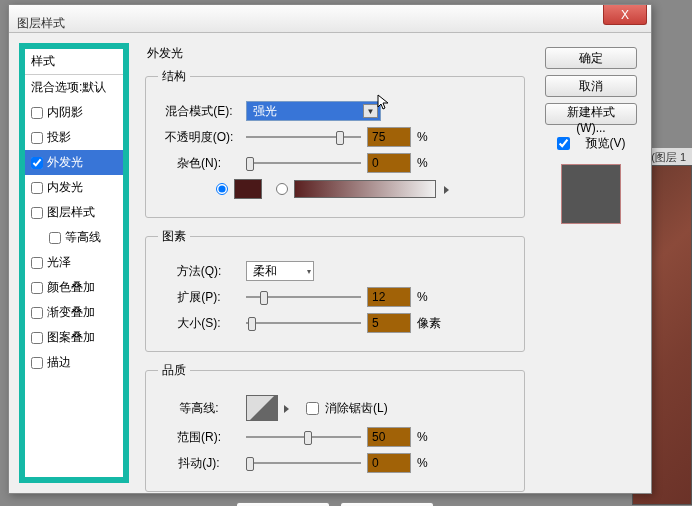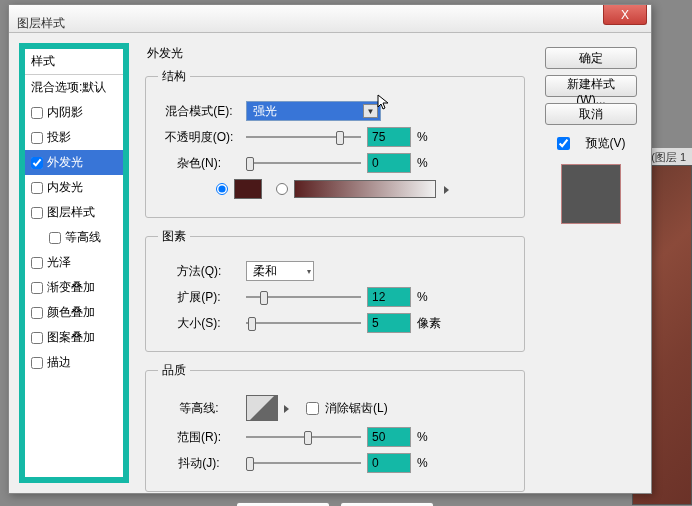--- a/index.html
+++ b/index.html
@@ -24,21 +24,21 @@
 legend{padding:0 4px;font-size:12px}
 .row{display:flex;align-items:center;margin:6px 0;gap:6px}
 .row label{width:82px;text-align:center;font-size:12px}
 .dropdown{position:relative;width:135px;height:20px;border:1px solid #7a9cc6;background:#3875d7;color:#fff;display:flex;align-items:center;padding:0 6px;cursor:pointer}
 .dropdown .arrow{position:absolute;right:2px;top:2px;width:15px;height:14px;background:#e6e6e6;border:1px solid #888;display:flex;align-items:center;justify-content:center;color:#333;font-size:8px}
 .dropdown-plain{width:68px;height:20px;border:1px solid #999;background:#fff;display:flex;align-items:center;padding:0 6px;position:relative;cursor:pointer}
 .dropdown-plain .arrow{position:absolute;right:2px;font-size:8px;color:#555}
 .slider{position:relative;width:115px;height:16px}
 .slider-track{position:absolute;top:7px;left:0;right:0;height:2px;background:#999}
 .slider-thumb{position:absolute;top:2px;width:8px;height:14px;background:#e8e8e8;border:1px solid #666;border-radius:2px}
-.num-input{width:44px;height:20px;border:1px solid #999;background:#14b8a6;text-align:left;padding:0 4px;font-size:12px}
+.num-input{width:44px;height:20px;border:1px solid #999;background:#a16207;text-align:left;padding:0 4px;font-size:12px}
 .unit{font-size:12px}
 .color-swatch{width:28px;height:20px;border:1px solid #666;background:#4a1818;cursor:pointer}
 .radio{width:12px;height:12px}
 .gradient-bar{width:142px;height:18px;border:1px solid #666;background:linear-gradient(90deg,#5a2020,rgba(90,32,32,0));cursor:pointer;position:relative}
 .gradient-bar::after{content:"";position:absolute;right:-14px;top:5px;border-left:5px solid #555;border-top:4px solid transparent;border-bottom:4px solid transparent}
 .contour-swatch{width:32px;height:26px;border:1px solid #666;background:linear-gradient(135deg,#ddd 49%,#666 51%);cursor:pointer;position:relative}
 .contour-swatch::after{content:"";position:absolute;right:-12px;top:9px;border-left:5px solid #555;border-top:4px solid transparent;border-bottom:4px solid transparent}
 .btn{height:22px;padding:0 10px;background:linear-gradient(#fdfdfd,#e3e3e3);border:1px solid #8a8a8a;border-radius:3px;cursor:pointer;font-size:12px}
 .btn-row{display:flex;gap:10px;justify-content:center;margin-top:6px}
 .right-panel{width:100px;display:flex;flex-direction:column;gap:6px;align-items:center;padding-top:4px}
@@ -89,25 +89,25 @@
           <div class="left-item indent">
             <input type="checkbox" style="">
             <span>等高线</span>
           </div>
           <div class="left-item">
             <input type="checkbox" style="">
             <span>光泽</span>
           </div>
           <div class="left-item">
             <input type="checkbox" style="">
+            <span>颜色叠加</span>
+          </div>
+          <div class="left-item">
+            <input type="checkbox" style="">
             <span>渐变叠加</span>
-          </div>
-          <div class="left-item">
-            <input type="checkbox" style="">
-            <span>颜色叠加</span>
           </div>
           <div class="left-item">
             <input type="checkbox" style="">
             <span>图案叠加</span>
           </div>
           <div class="left-item">
             <input type="checkbox" style="">
             <span>描边</span>
           </div>
         </div>
@@ -209,22 +209,22 @@
       </fieldset>
 
       <div class="btn-row">
         <button class="btn">设置为默认值</button>
         <button class="btn">复位为默认值</button>
       </div>
     </div>
 
     <div class="right-panel">
       <button class="btn">确定</button>
+      <button class="btn">取消</button>
       <button class="btn">新建样式(W)...</button>
-      <button class="btn">取消</button>
       <div class="preview-check">
         <input type="checkbox" checked="" style="">
         <span>预览(V)</span>
       </div>
       <div class="preview-box"></div>
     </div>
   </div>
 </div>
 
 <svg class="cursor" viewBox="0 0 14 18">

